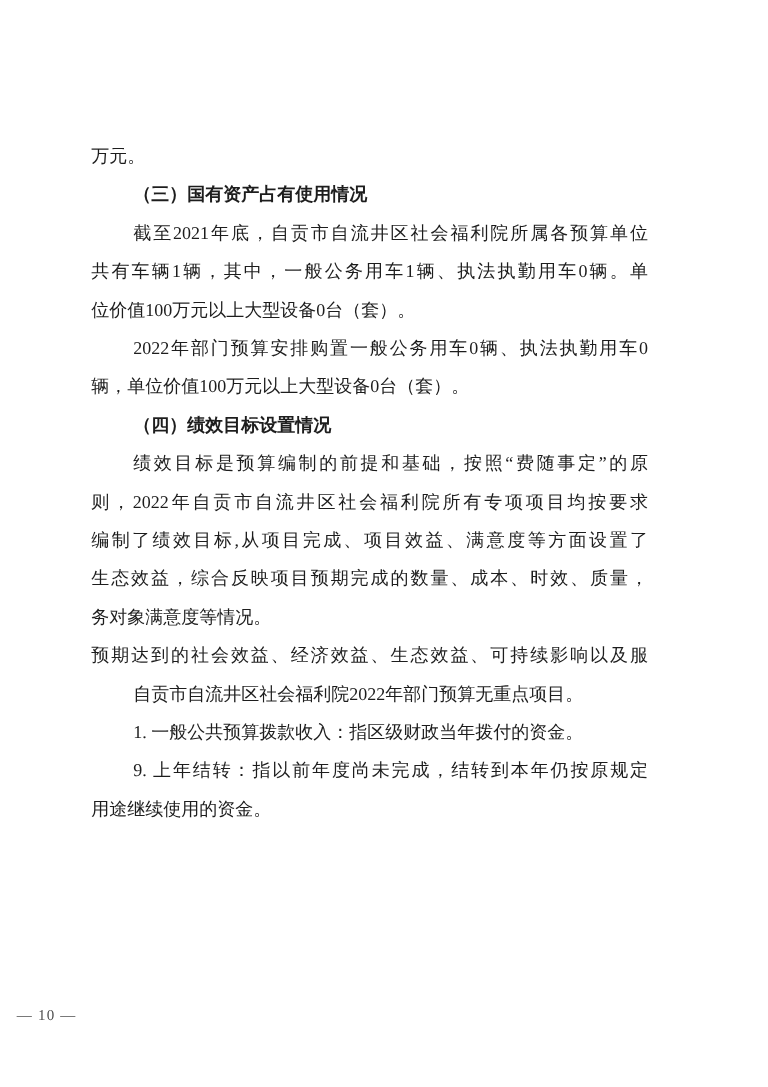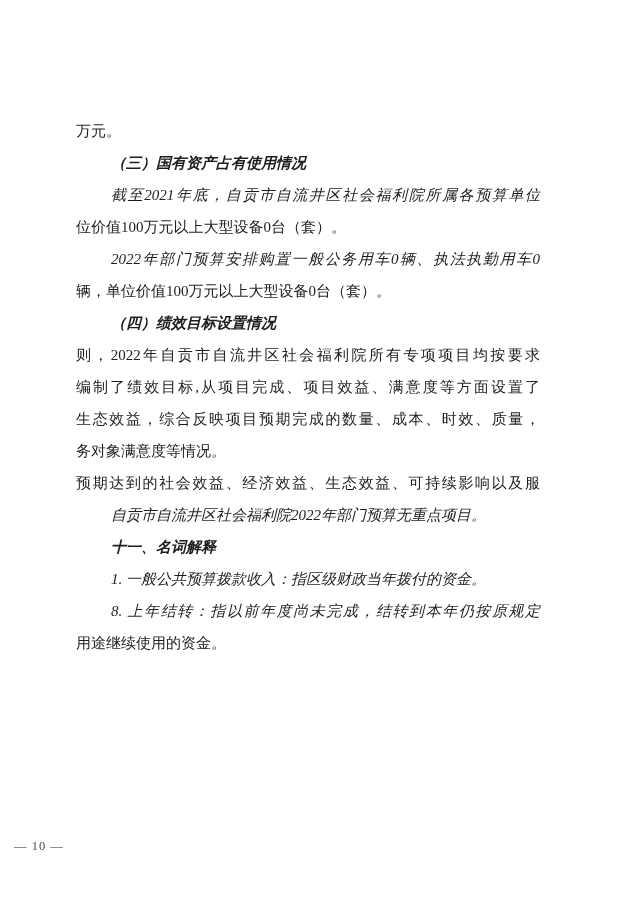--- a/index.html
+++ b/index.html
@@ -30,21 +30,20 @@
     white-space: nowrap;
     text-align: left;
   }
   .line.fill {
     white-space: normal;
     text-align: justify;
     text-align-last: justify;
   }
   .line.indent {
     text-indent: 35px;
-    font-style: italic;
   }
   .line.bold {
     font-weight: 700;
     font-family: "Liberation Sans", "DejaVu Sans", sans-serif;
   }
   .footer {
     position: absolute;
     top: 839px;
     left: 14px;
     width: 100%;
@@ -56,29 +55,30 @@
   }
 </style>
 </head>
 <body>
 
 <div class="page">
   <div class="content" id="document-body">
       <div class="line">万元。</div>
       <div class="line indent bold">（三）国有资产占有使用情况</div>
       <div class="line indent fill">截至2021年底，自贡市自流井区社会福利院所属各预算单位</div>
+      <div class="line fill">共有车辆1辆，其中，一般公务用车1辆、执法执勤用车0辆。单</div>
       <div class="line">位价值100万元以上大型设备0台（套）。</div>
       <div class="line indent fill">2022年部门预算安排购置一般公务用车0辆、执法执勤用车0</div>
       <div class="line">辆，单位价值100万元以上大型设备0台（套）。</div>
       <div class="line indent bold">（四）绩效目标设置情况</div>
+      <div class="line indent fill">绩效目标是预算编制的前提和基础，按照“费随事定”的原</div>
       <div class="line fill">则，2022年自贡市自流井区社会福利院所有专项项目均按要求</div>
       <div class="line fill">编制了绩效目标,从项目完成、项目效益、满意度等方面设置了</div>
       <div class="line fill">生态效益，综合反映项目预期完成的数量、成本、时效、质量，</div>
       <div class="line">务对象满意度等情况。</div>
       <div class="line fill">预期达到的社会效益、经济效益、生态效益、可持续影响以及服</div>
       <div class="line indent">自贡市自流井区社会福利院2022年部门预算无重点项目。</div>
-      <div class="line indent bold">十一、名词解释</div>
       <div class="line indent">1. 一般公共预算拨款收入：指区级财政当年拨付的资金。</div>
-      <div class="line indent fill">8. 上年结转：指以前年度尚未完成，结转到本年仍按原规定</div>
+      <div class="line indent fill">9. 上年结转：指以前年度尚未完成，结转到本年仍按原规定</div>
       <div class="line">用途继续使用的资金。</div>
     </div>
   <div class="footer">— 10 —</div>
 </div>
 
 </body></html>

